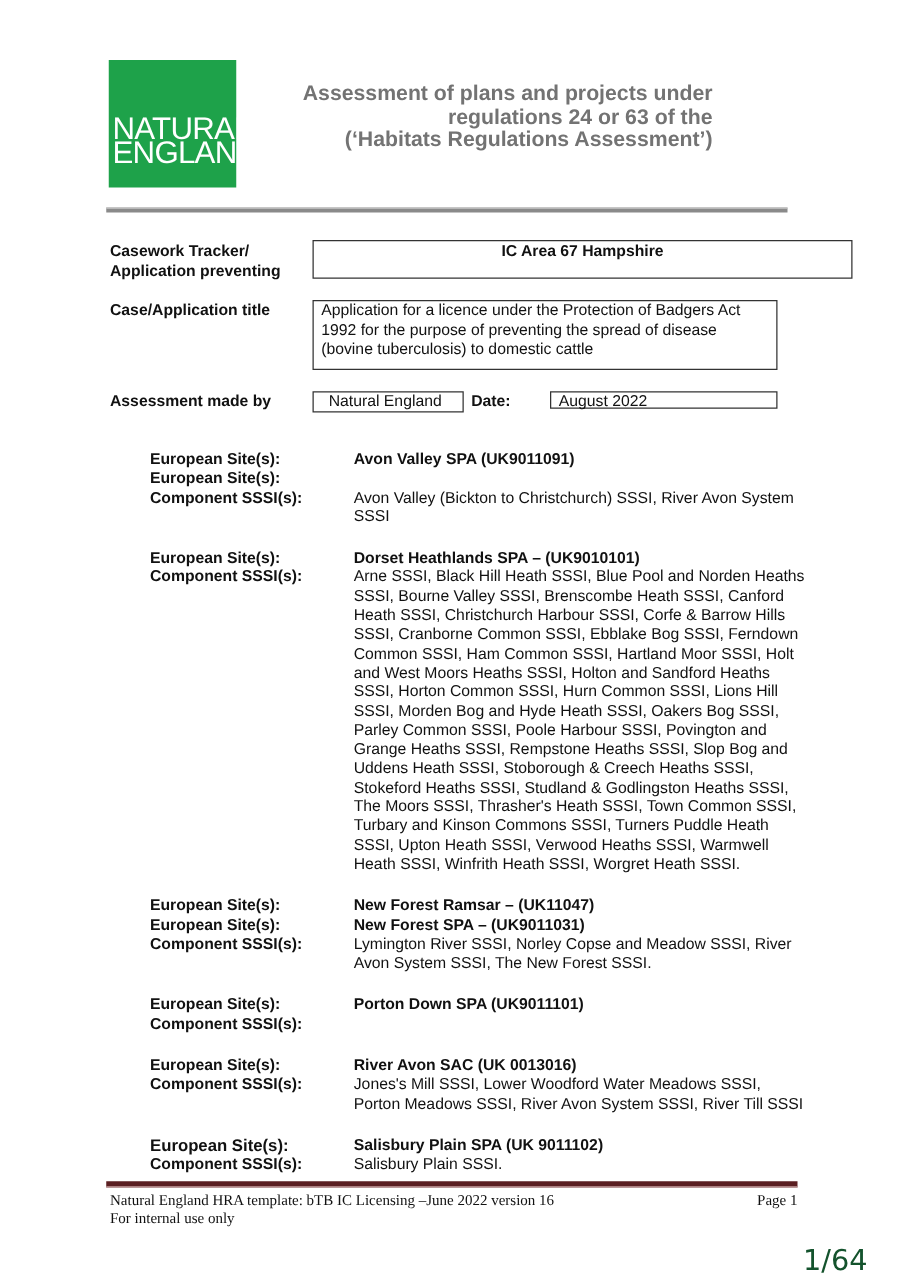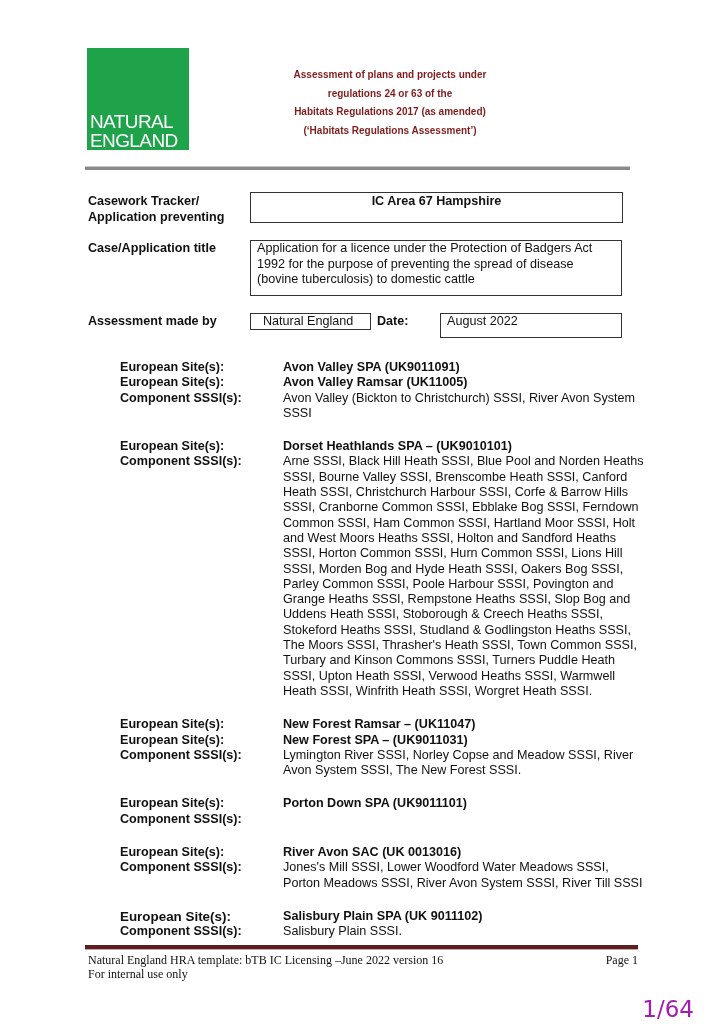--- a/index.html
+++ b/index.html
@@ -4,26 +4,26 @@
 <style>
   html, body { margin:0; padding:0; }
   body {
     width:724px; height:1024px; background:#ffffff; position:relative; overflow:hidden;
     font-family:"Liberation Sans", sans-serif; color:#111;
   }
   .logo {
     position:absolute; left:87px; top:48px; width:102px; height:102px; background:#1ea24a;
   }
   .logo .txt {
-    position:absolute; left:3px; bottom:0; color:#ffffff; font-family:"Liberation Sans", sans-serif;
-    font-size:19px; line-height:19px; letter-spacing:-0.6px; font-weight:normal;
+    position:absolute; left:3px; bottom:18px; color:#ffffff; font-family:"Liberation Sans", sans-serif;
+    font-size:25px; line-height:19px; letter-spacing:-0.6px; font-weight:normal;
   }
   .title {
-    position:absolute; left:210px; top:66px; width:360px; text-align:center;
-    color:#7f1d1d; font-weight:bold; font-size:10px; line-height:18.5px;
+    position:absolute; left:210px; top:66px; width:360px; text-align:right;
+    color:#737373; font-weight:bold; font-size:17px; line-height:18.5px;
   }
   .hrule {
     position:absolute; left:85px; top:166px; width:545px; height:3px; background:#8a8a8a;
     border-top:1px solid #c8c8c8;
   }
   .lbl { position:absolute; left:88px; font-weight:bold; font-size:12.6px; line-height:15.5px; }
   .box {
     position:absolute; border:1px solid #333; font-size:12.6px; line-height:15.5px; padding:0 6px; box-sizing:border-box;
   }
   .sites { position:absolute; left:88px; width:560px; font-size:12.6px; line-height:15.3px; }
@@ -31,65 +31,63 @@
   .row { display:flex; }
   .row .k { width:163px; font-weight:bold; flex:none; }
   .row .v { width:388px; }
   .row .v.bold { font-weight:bold; }
   .footer-rule {
     position:absolute; left:85px; top:945px; width:553px; height:4px; background:#5b1f22;
     border-bottom:1px solid #c9a3a3;
   }
   .footer { position:absolute; left:88px; top:953px; width:550px; font-family:"Liberation Serif", serif; font-size:12px; line-height:14px; }
   .footer .pg { position:absolute; right:0; top:0; }
-  .pager { position:absolute; right:30px; top:996px; color:#a21caf; font-size:23px; font-family:"DejaVu Sans", sans-serif; }
+  .pager { position:absolute; right:30px; top:996px; color:#14532d; font-size:23px; font-family:"DejaVu Sans", sans-serif; }
 </style>
 </head>
 <body>
 
 <div class="logo">
   <div class="txt">
     <div>NATURAL</div>
     <div>ENGLAND</div>
   </div>
 </div>
 
 <div class="title">
   <div>Assessment of plans and projects under</div>
   <div>regulations 24 or 63 of the</div>
-  <div>Habitats Regulations 2017 (as amended)</div>
   <div>(‘Habitats Regulations Assessment’)</div>
 </div>
 
 <div class="hrule"></div>
 
 <div class="lbl" style="top:194px;">
   <div>Casework Tracker/</div>
   <div>Application preventing</div>
 </div>
-<div class="box" style="left:250px;top:192px;width:373px;height:31px;text-align:center;font-weight:bold;padding-top:1px;">IC Area 67 Hampshire</div>
+<div class="box" style="left:250px;top:192px;width:432px;height:31px;text-align:center;font-weight:bold;padding-top:1px;">IC Area 67 Hampshire</div>
 
 <div class="lbl" style="top:241px;">Case/Application title</div>
 <div class="box" style="left:250px;top:240px;width:372px;height:56px;">Application for a licence under the Protection of Badgers Act 1992 for the purpose of preventing the spread of disease (bovine tuberculosis) to domestic cattle</div>
 
 <div class="lbl" style="top:314px;">Assessment made by</div>
 <div class="box" style="left:250px;top:313px;width:121px;height:17px;line-height:15px;padding-left:12px;">Natural England</div>
 <div class="lbl" style="left:377px;top:314px;">Date:</div>
-<div class="box" style="left:440px;top:313px;width:182px;height:25px;line-height:15px;">August 2022</div>
+<div class="box" style="left:440px;top:313px;width:182px;height:14px;line-height:15px;">August 2022</div>
 
 <div class="sites" style="top:360px;">
 
   <div class="site-group">
     <div class="row">
         <div class="k">European Site(s):</div>
         <div class="v bold">Avon Valley SPA (UK9011091)</div>
       </div>
     <div class="row">
         <div class="k">European Site(s):</div>
-        <div class="v bold">Avon Valley Ramsar (UK11005)</div>
       </div>
     <div class="row">
         <div class="k">Component SSSI(s):</div>
         <div class="v">Avon Valley (Bickton to Christchurch) SSSI, River Avon System SSSI</div>
       </div>
   </div>
 
   <div class="site-group">
     <div class="row">
         <div class="k">European Site(s):</div>

